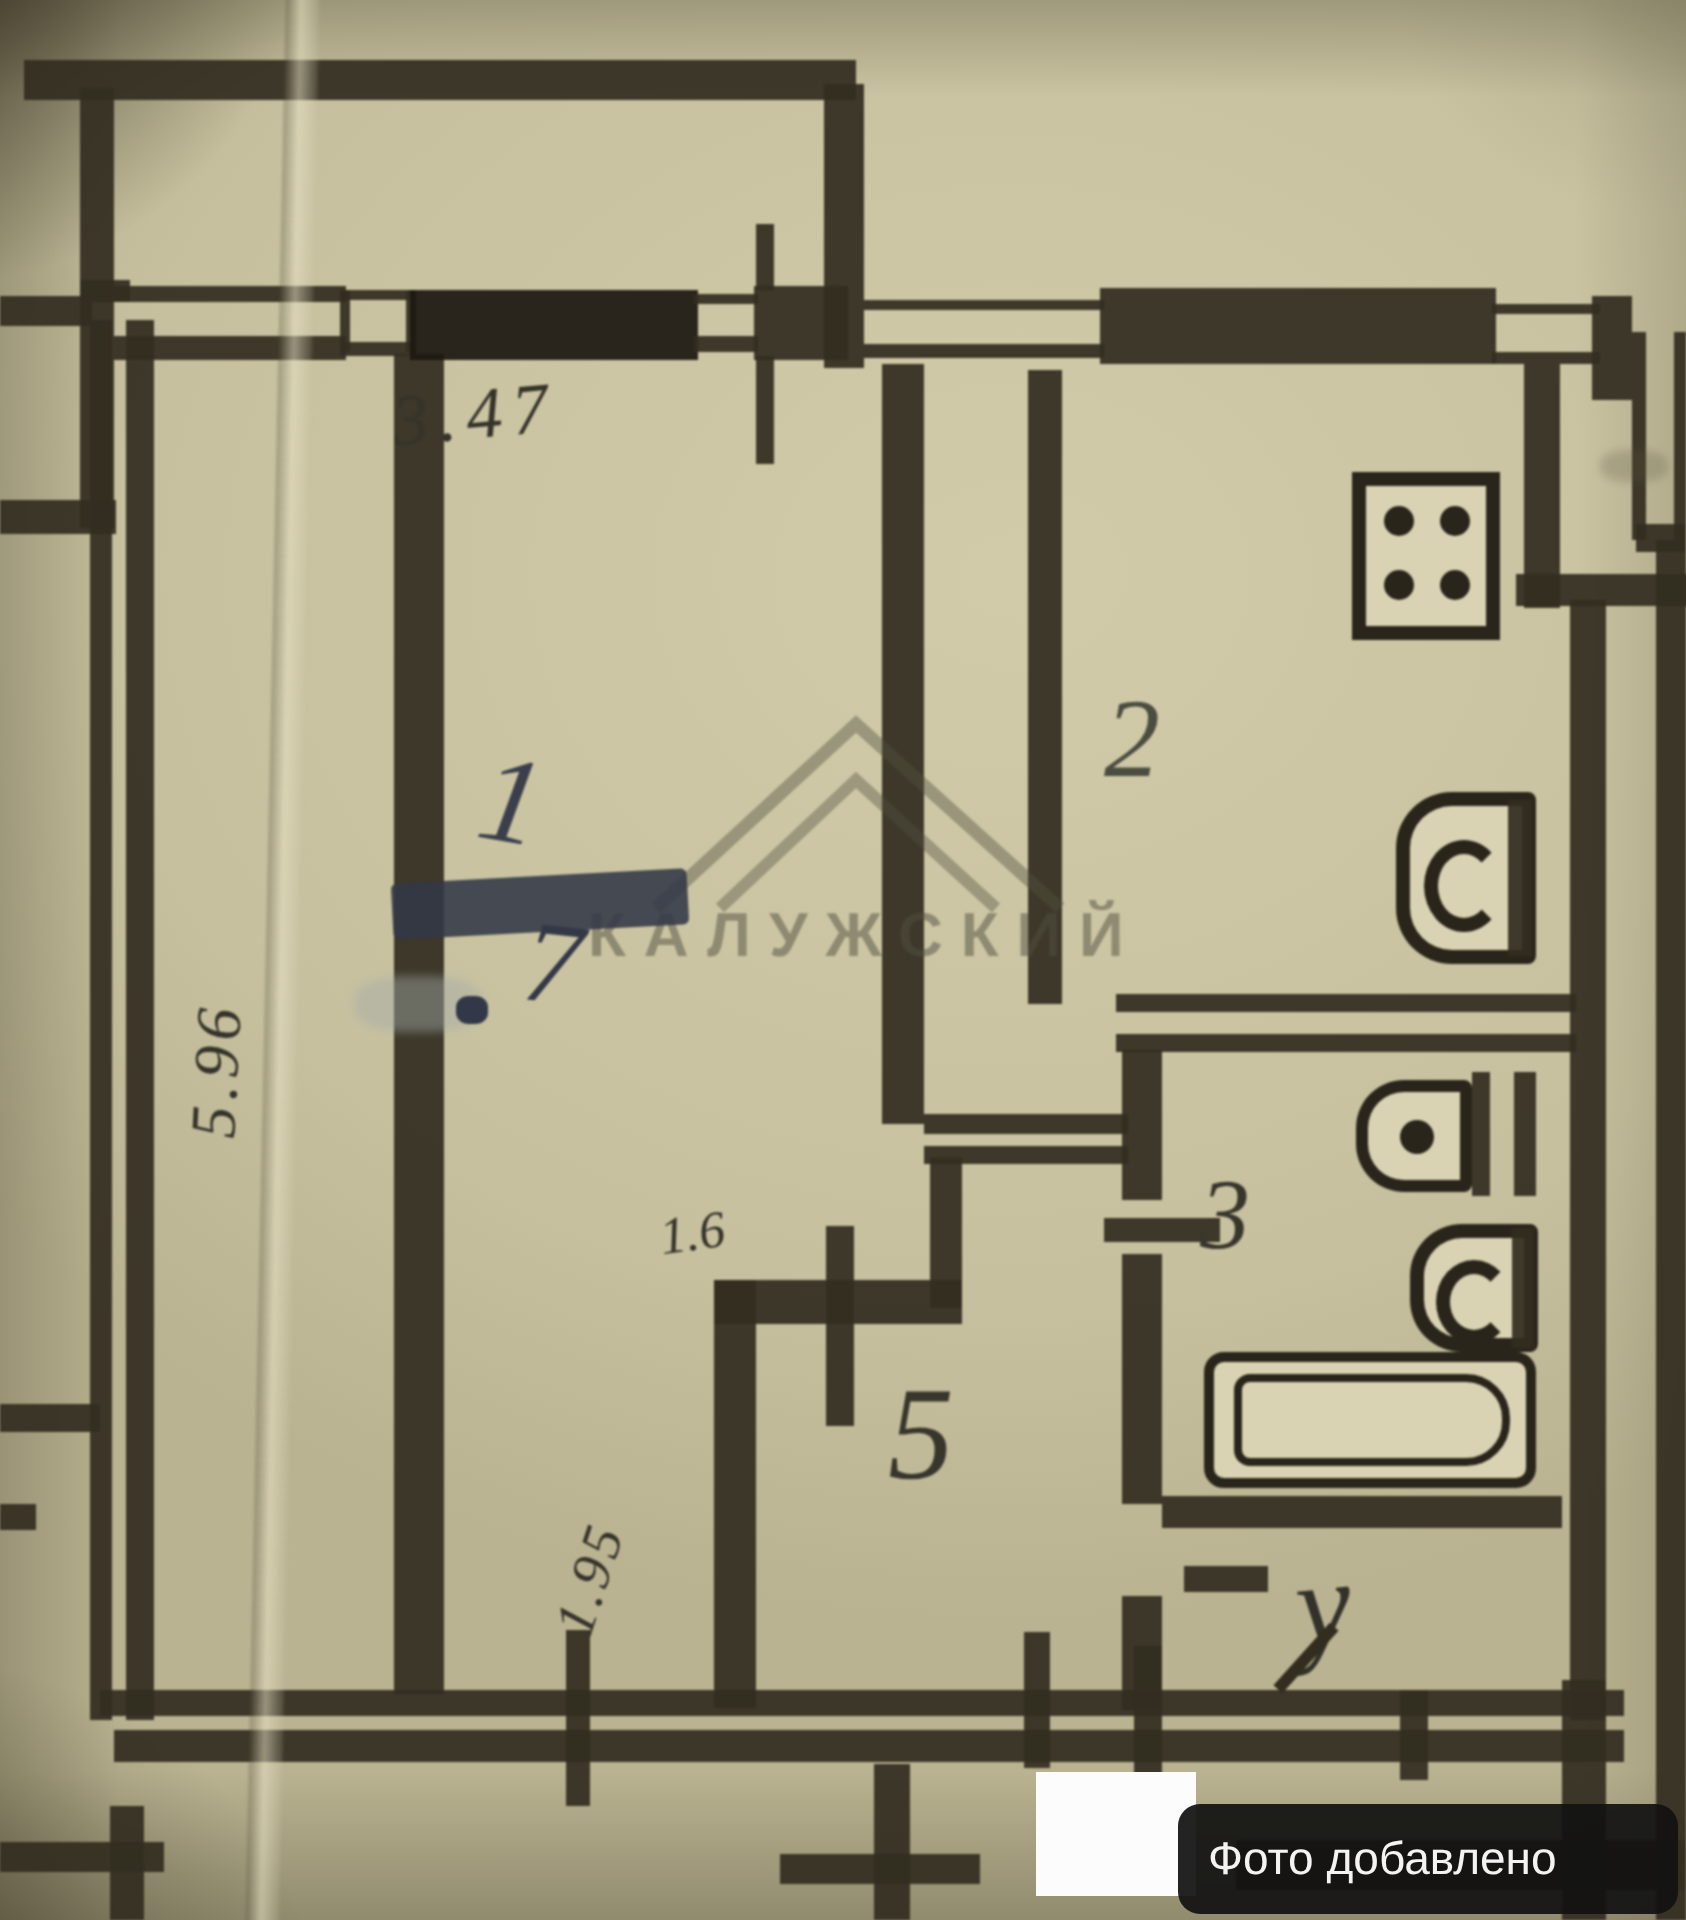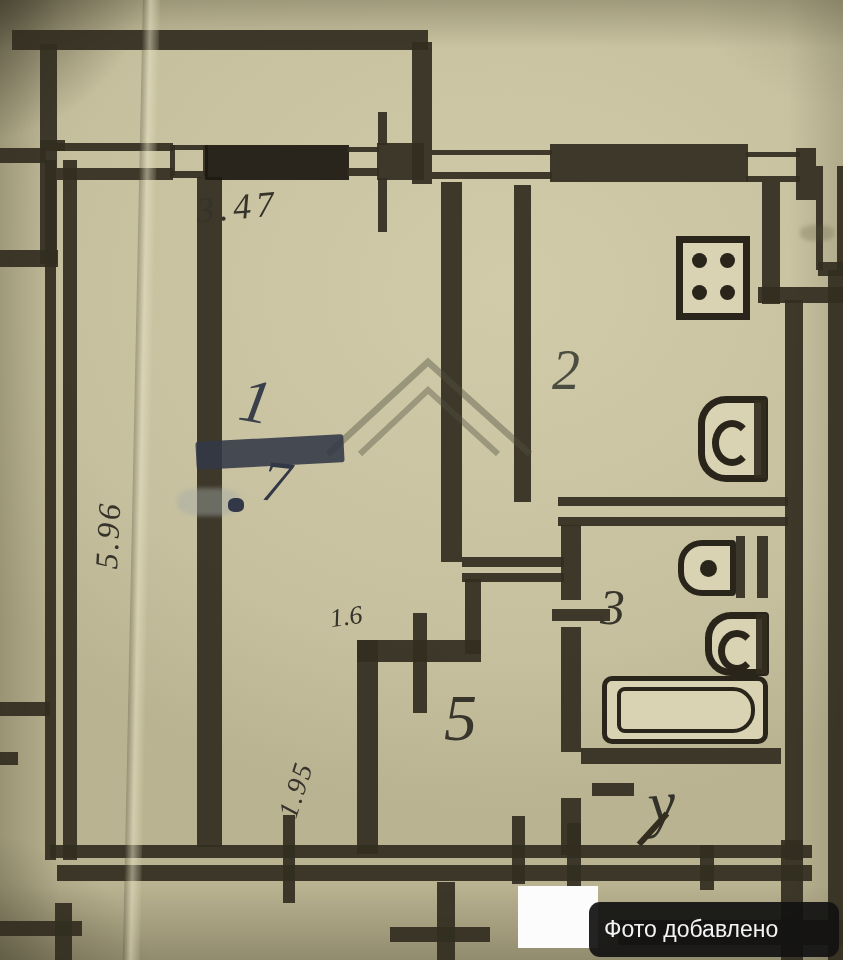--- a/index.html
+++ b/index.html
@@ -111,20 +111,21 @@
       </div>
 
     <div class="fold"></div>
     <div class="stain" style="left:177px;top:488px;width:64px;height:28px;background:rgba(165,170,168,.45);"></div>
     <div class="stain" style="left:800px;top:225px;width:34px;height:16px;background:rgba(90,85,60,.25);"></div>
 
     <svg style="position:absolute;left:322px;top:356px;" width="212" height="102">
       <polyline points="6,98 106,6 208,98" fill="none" stroke="rgba(82,80,64,.42)" stroke-width="6.5"></polyline>
       <polyline points="38,98 106,34 176,98" fill="none" stroke="rgba(82,80,64,.40)" stroke-width="6"></polyline>
     </svg>
+    <div class="wm" style="left:294px;top:450px;font-size:31px;letter-spacing:9px;color:rgba(82,80,64,.5);">КАЛУЖСКИЙ</div>
 
     <div class="label" style="left:196px;top:186px;font-size:36px;letter-spacing:5px;color:#35332a;transform:rotate(-5deg);">3.47</div>
     <div class="label" style="left:88px;top:568px;font-size:32px;letter-spacing:3px;color:#35332a;transform:rotate(-87deg);transform-origin:0 0;">5.96</div>
     <div class="label" style="left:330px;top:602px;font-size:26px;color:#35332a;transform:rotate(-8deg);">1.6</div>
     <div class="label" style="left:272px;top:812px;font-size:28px;letter-spacing:2px;color:#35332a;transform:rotate(-72deg);transform-origin:0 0;">1.95</div>
 
     <div class="label" style="left:240px;top:366px;font-size:62px;color:#3b3f4d;transform:rotate(10deg);">1</div>
     <div style="position:absolute;left:196px;top:438px;width:148px;height:28px;background:#323848;opacity:.88;border-radius:3px;transform:rotate(-3deg);"></div>
     <div style="position:absolute;left:228px;top:498px;width:16px;height:14px;background:#323848;border-radius:40%;"></div>
     <div class="label" style="left:262px;top:448px;font-size:58px;color:#333848;transform:rotate(6deg);">7</div>

